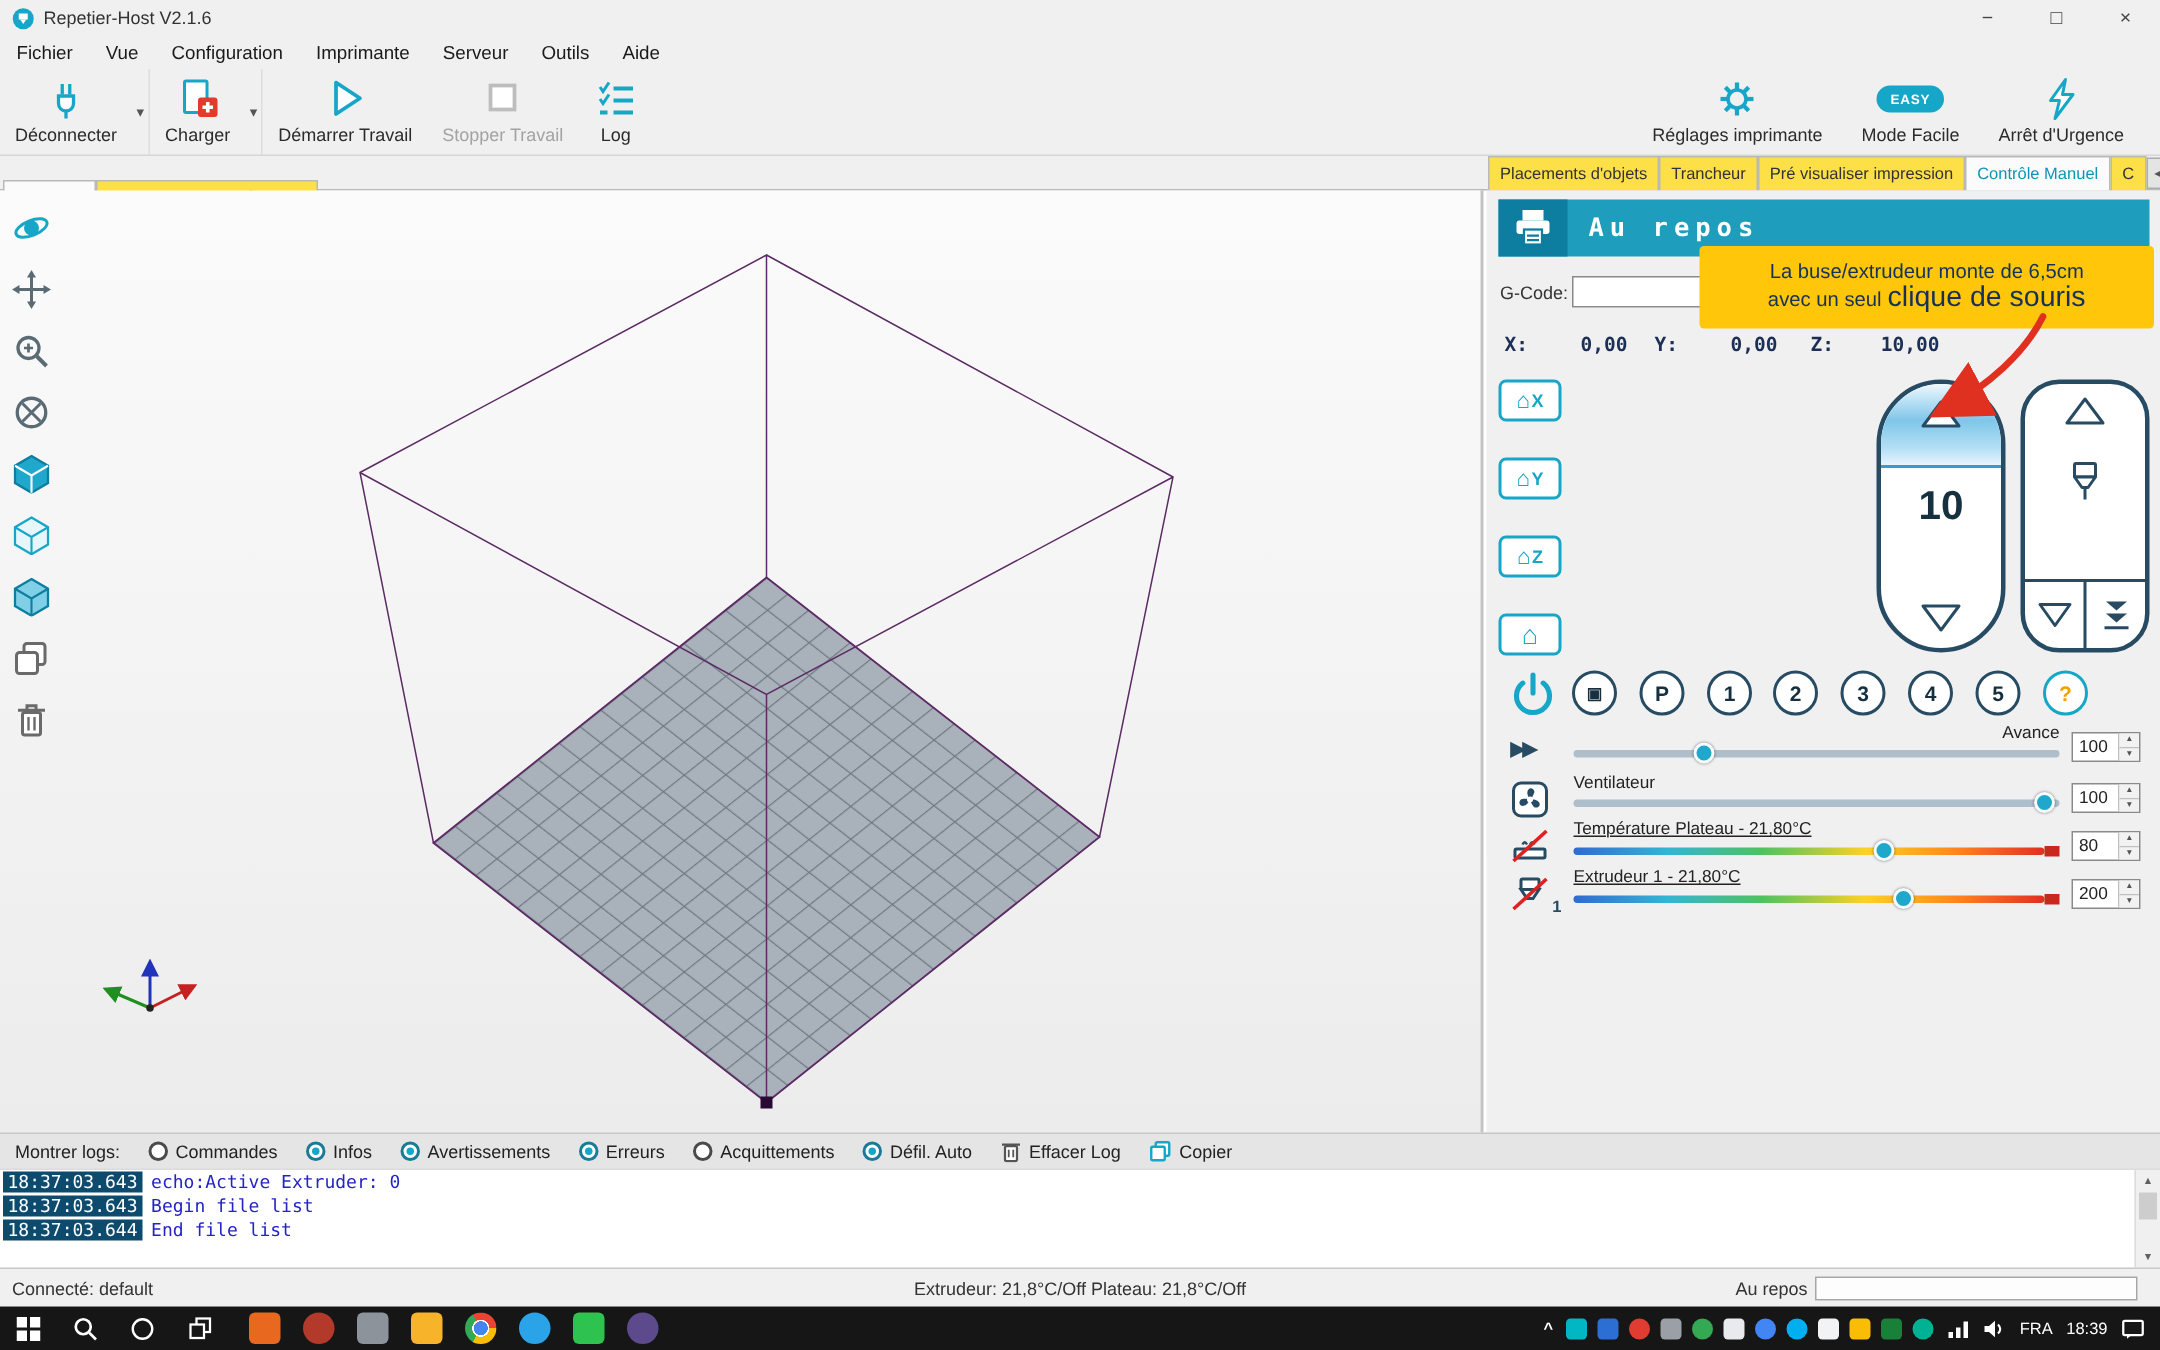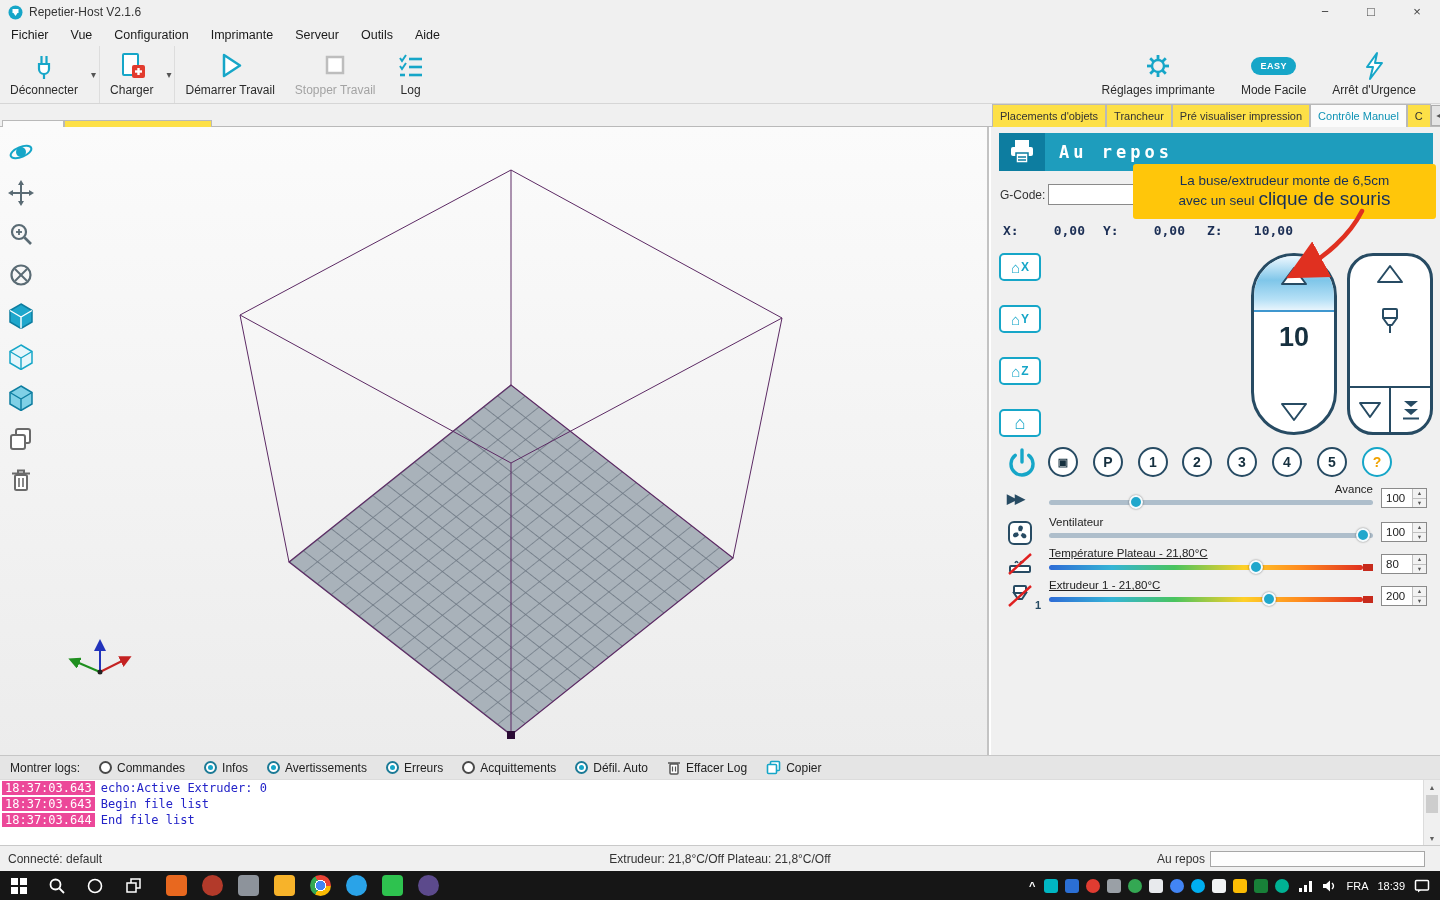--- a/index.html
+++ b/index.html
@@ -85,21 +85,21 @@
 
 #filterrow{position:absolute;left:0;top:755px;width:1440px;height:25px;background:#e5e5e5;border-top:1px solid #c6c6c6;border-bottom:1px solid #dcdcdc;display:flex;align-items:center;padding-left:10px;}
 #filterrow .fl{font-size:12px;color:#222;}
 .fitem{display:flex;align-items:center;gap:5px;margin-left:19px;}
 .radio{width:13px;height:13px;border:2px solid #4a4a4a;border-radius:50%;background:#fff;display:flex;align-items:center;justify-content:center;}
 .radio .dot{width:5px;height:5px;border-radius:50%;background:transparent;}
 .radio.checked{border-color:#1b7a96;}
 .radio.checked .dot{background:#16a6c8;}
 #loglines{position:absolute;left:0;top:780px;width:1423px;height:65px;background:#fff;font-family:"DejaVu Sans Mono",monospace;font-size:12px;overflow:hidden;padding-left:2px;}
 .lrow{height:16px;line-height:16px;white-space:pre;}
-.lrow .t{background:#ec4899;color:#fff;padding:0 3px;}
+.lrow .t{background:#0c4a6e;color:#fff;padding:0 3px;}
 .lrow .m{color:#2323c8;margin-left:6px;}
 #logscroll{position:absolute;left:1423px;top:780px;width:17px;height:65px;background:#f0f0f0;border-left:1px solid #dcdcdc;}
 #logscroll .a{height:14px;display:flex;align-items:center;justify-content:center;font-size:7px;color:#606060;}
 #logscroll .a.dn{position:absolute;bottom:0;left:0;width:100%;}
 #logscroll .th{position:absolute;left:2px;top:15px;width:12px;height:18px;background:#cdcdcd;}
 
 #statusbar{position:absolute;left:0;top:845px;width:1440px;height:26px;background:#f0f0f0;border-top:1px solid #c9c9c9;font-size:12px;color:#333;}
 #sb-left{position:absolute;left:8px;top:6px;}
 #sb-center{position:absolute;left:0;top:6px;width:100%;text-align:center;}
 #sb-right{position:absolute;left:1157px;top:6px;}

